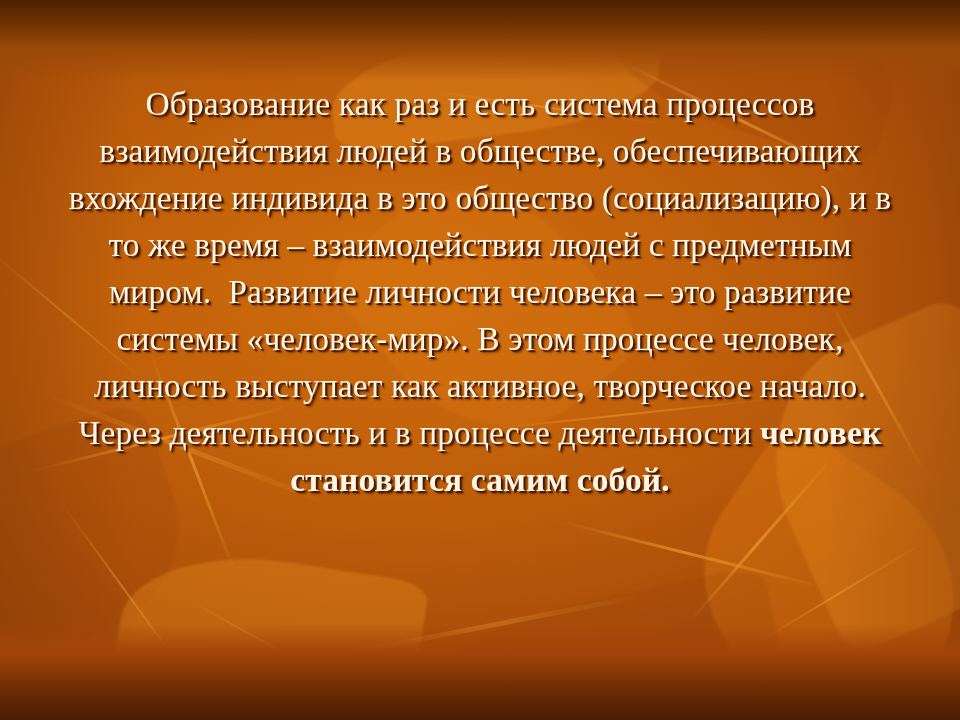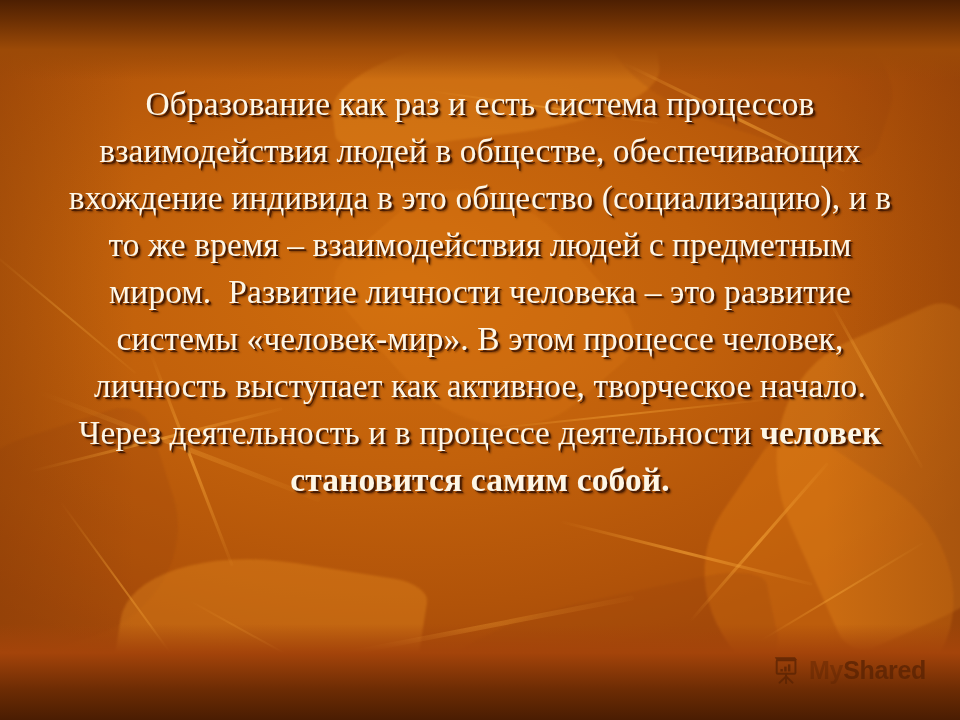--- a/index.html
+++ b/index.html
@@ -150,34 +150,14 @@
   <div class="vein thin" style="left:470px; top:430px; width:300px; transform:rotate(-6deg);"></div>
   <div class="vein thin" style="left:190px; top:600px; width:240px; transform:rotate(29deg);"></div>
   <div class="vein" style="left:560px; top:520px; width:260px; transform:rotate(14deg);"></div>
 
   <div class="vig-sides"></div>
   <div class="vig-top"></div>
   <div class="vig-bottom"></div>
 
   <div id="body-text"><span>Образование как раз и есть система процессов взаимодействия людей в обществе, обеспечивающих вхождение индивида в это общество (социализацию), и в то же время – взаимодействия людей с предметным миром.  Развитие личности человека – это развитие системы «человек-мир». В этом процессе человек, личность выступает как активное, творческое начало. Через деятельность и в процессе деятельности </span><span class="em">человек становится самим собой.</span></div>
 
-  <div id="watermark">
-    <span class="wm-icon-wrap">
-      <svg class="wm-icon" viewBox="0 0 32 32" aria-hidden="true">
-        <g fill="none" stroke="#5a2303" stroke-width="2.1" stroke-linecap="round">
-          <rect x="5" y="5.5" width="20" height="14.5" rx="1.2"></rect>
-          <path d="M5 5.5 H27 L24.5 2.5 H3 Z" fill="#5a2303" stroke="none"></path>
-          <path d="M15 20 V23"></path>
-          <path d="M15 23 L8 29.5"></path>
-          <path d="M15 23 L22 29.5"></path>
-          <path d="M15 23 V30"></path>
-        </g>
-        <g fill="#5a2303">
-          <rect x="9" y="15" width="2.6" height="2.6"></rect>
-          <rect x="13" y="12.4" width="2.6" height="5.2"></rect>
-          <rect x="17" y="10" width="2.6" height="7.6"></rect>
-        </g>
-      </svg>
-    </span>
-    <span class="wm-text"><span class="wm-my">My</span><span>Shared</span></span>
-  </div>
 
 </div>
 
 </body></html>

